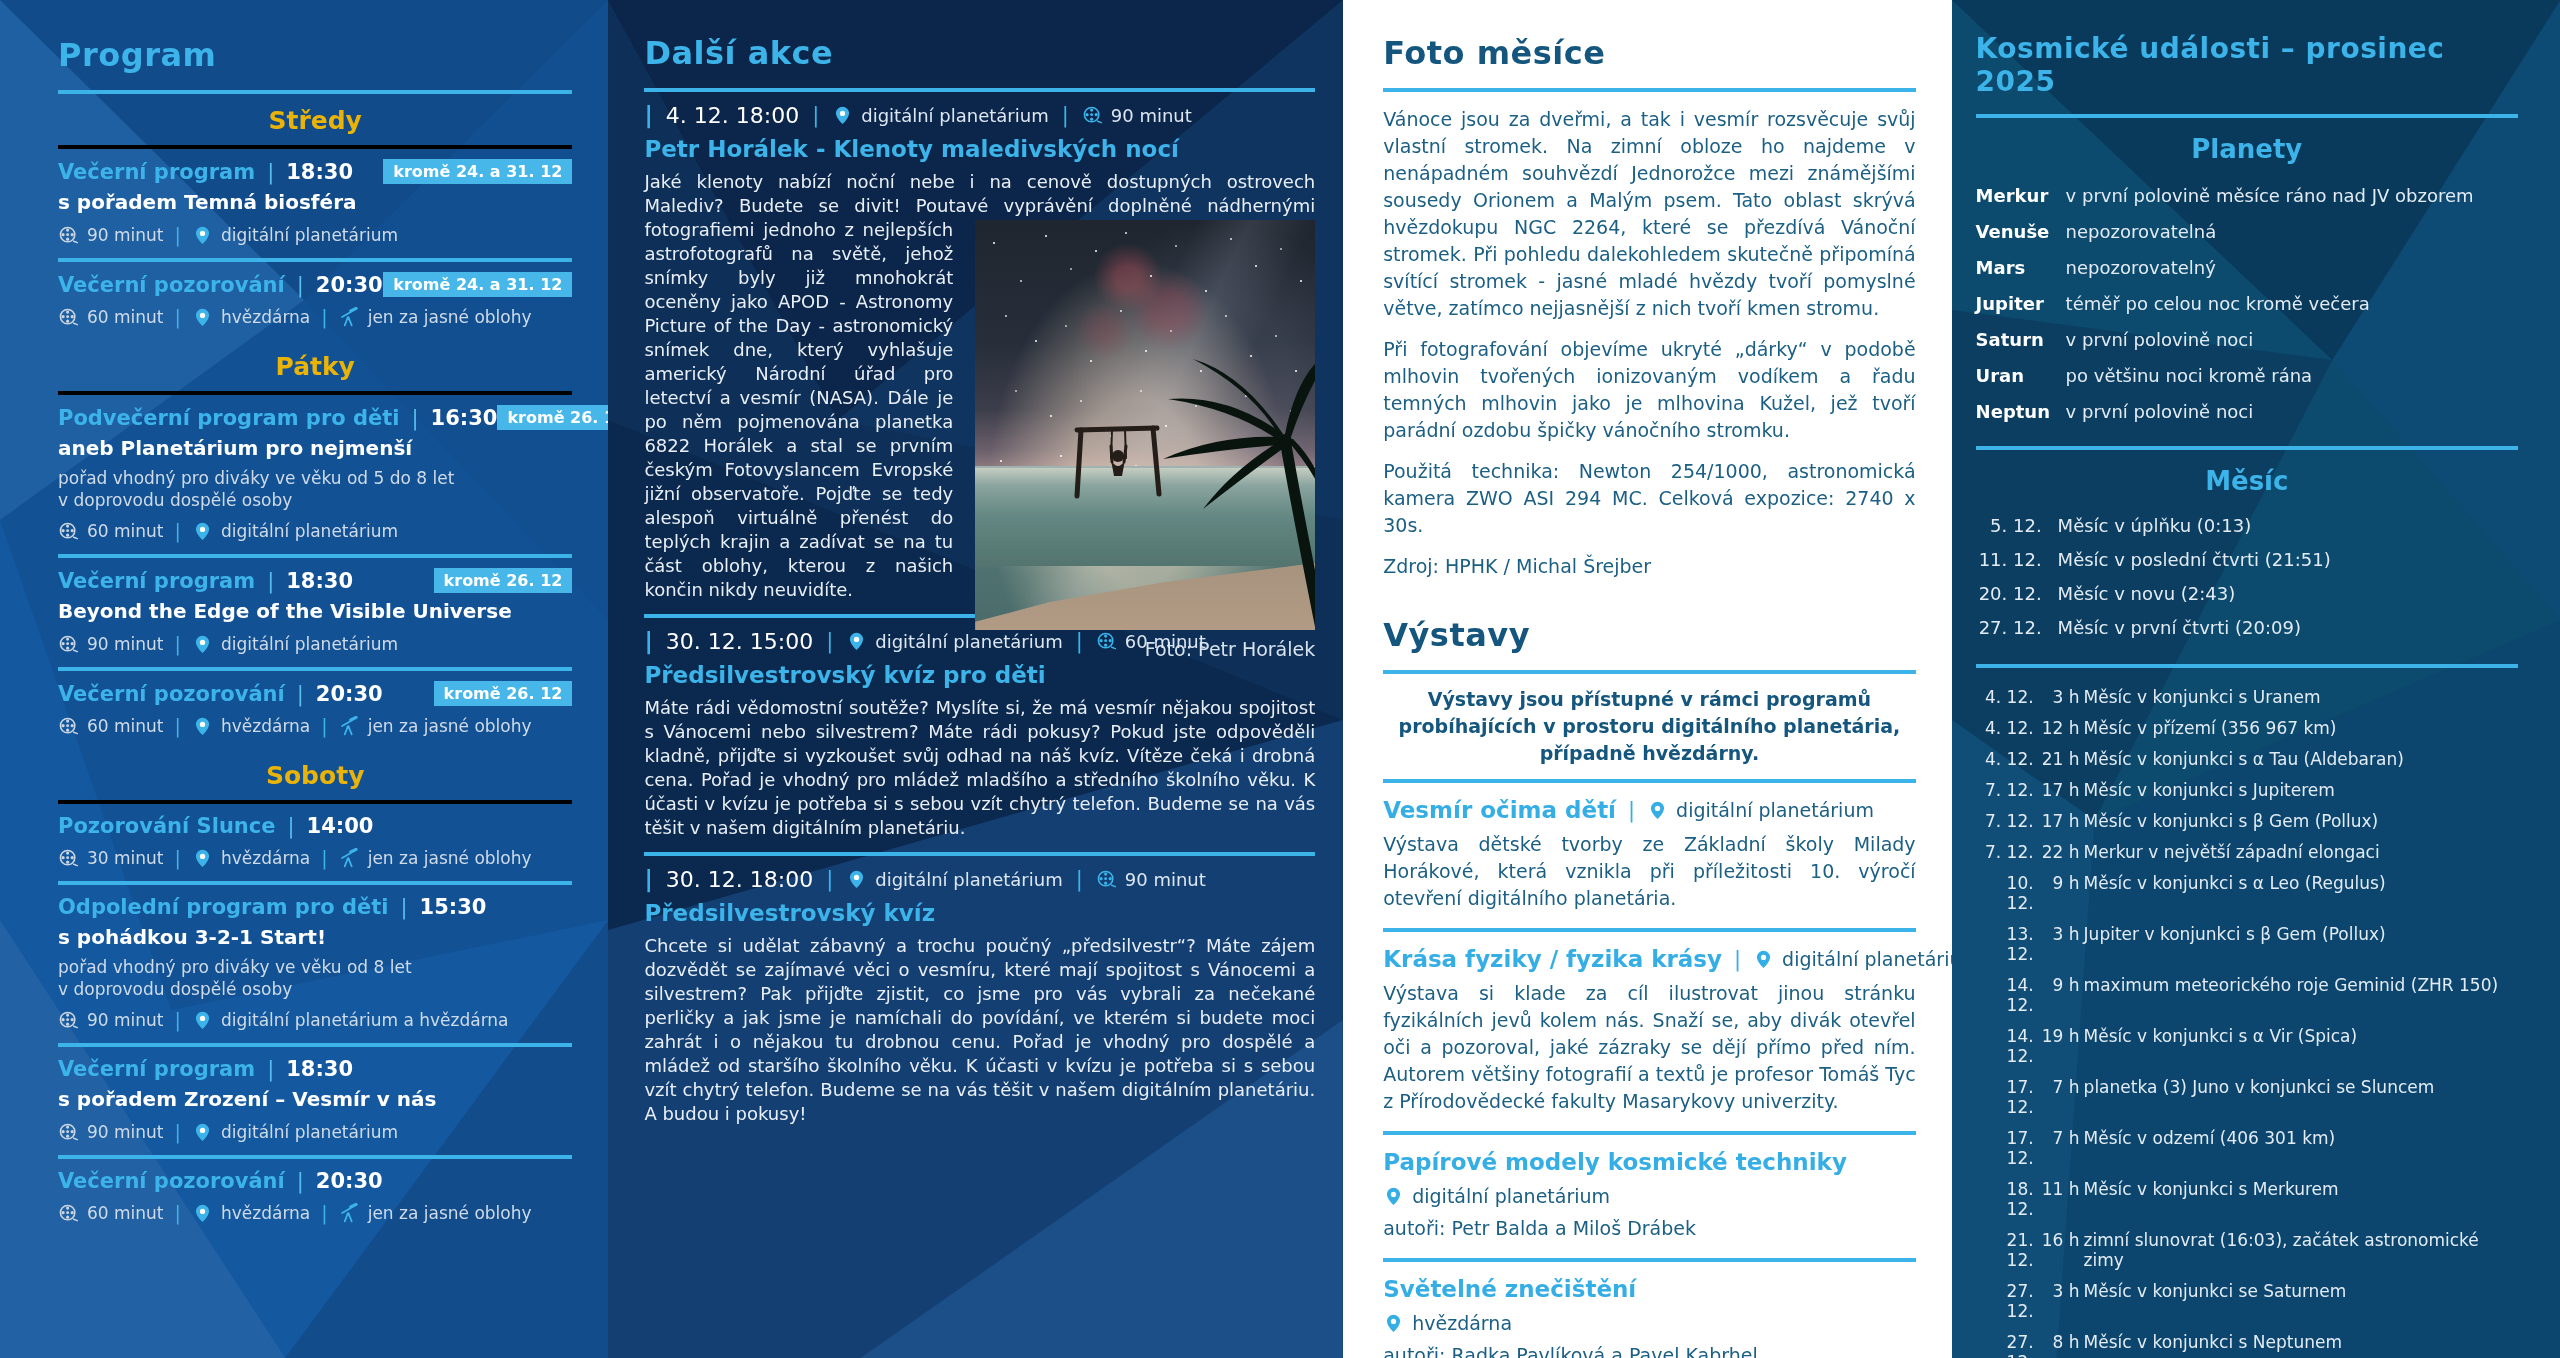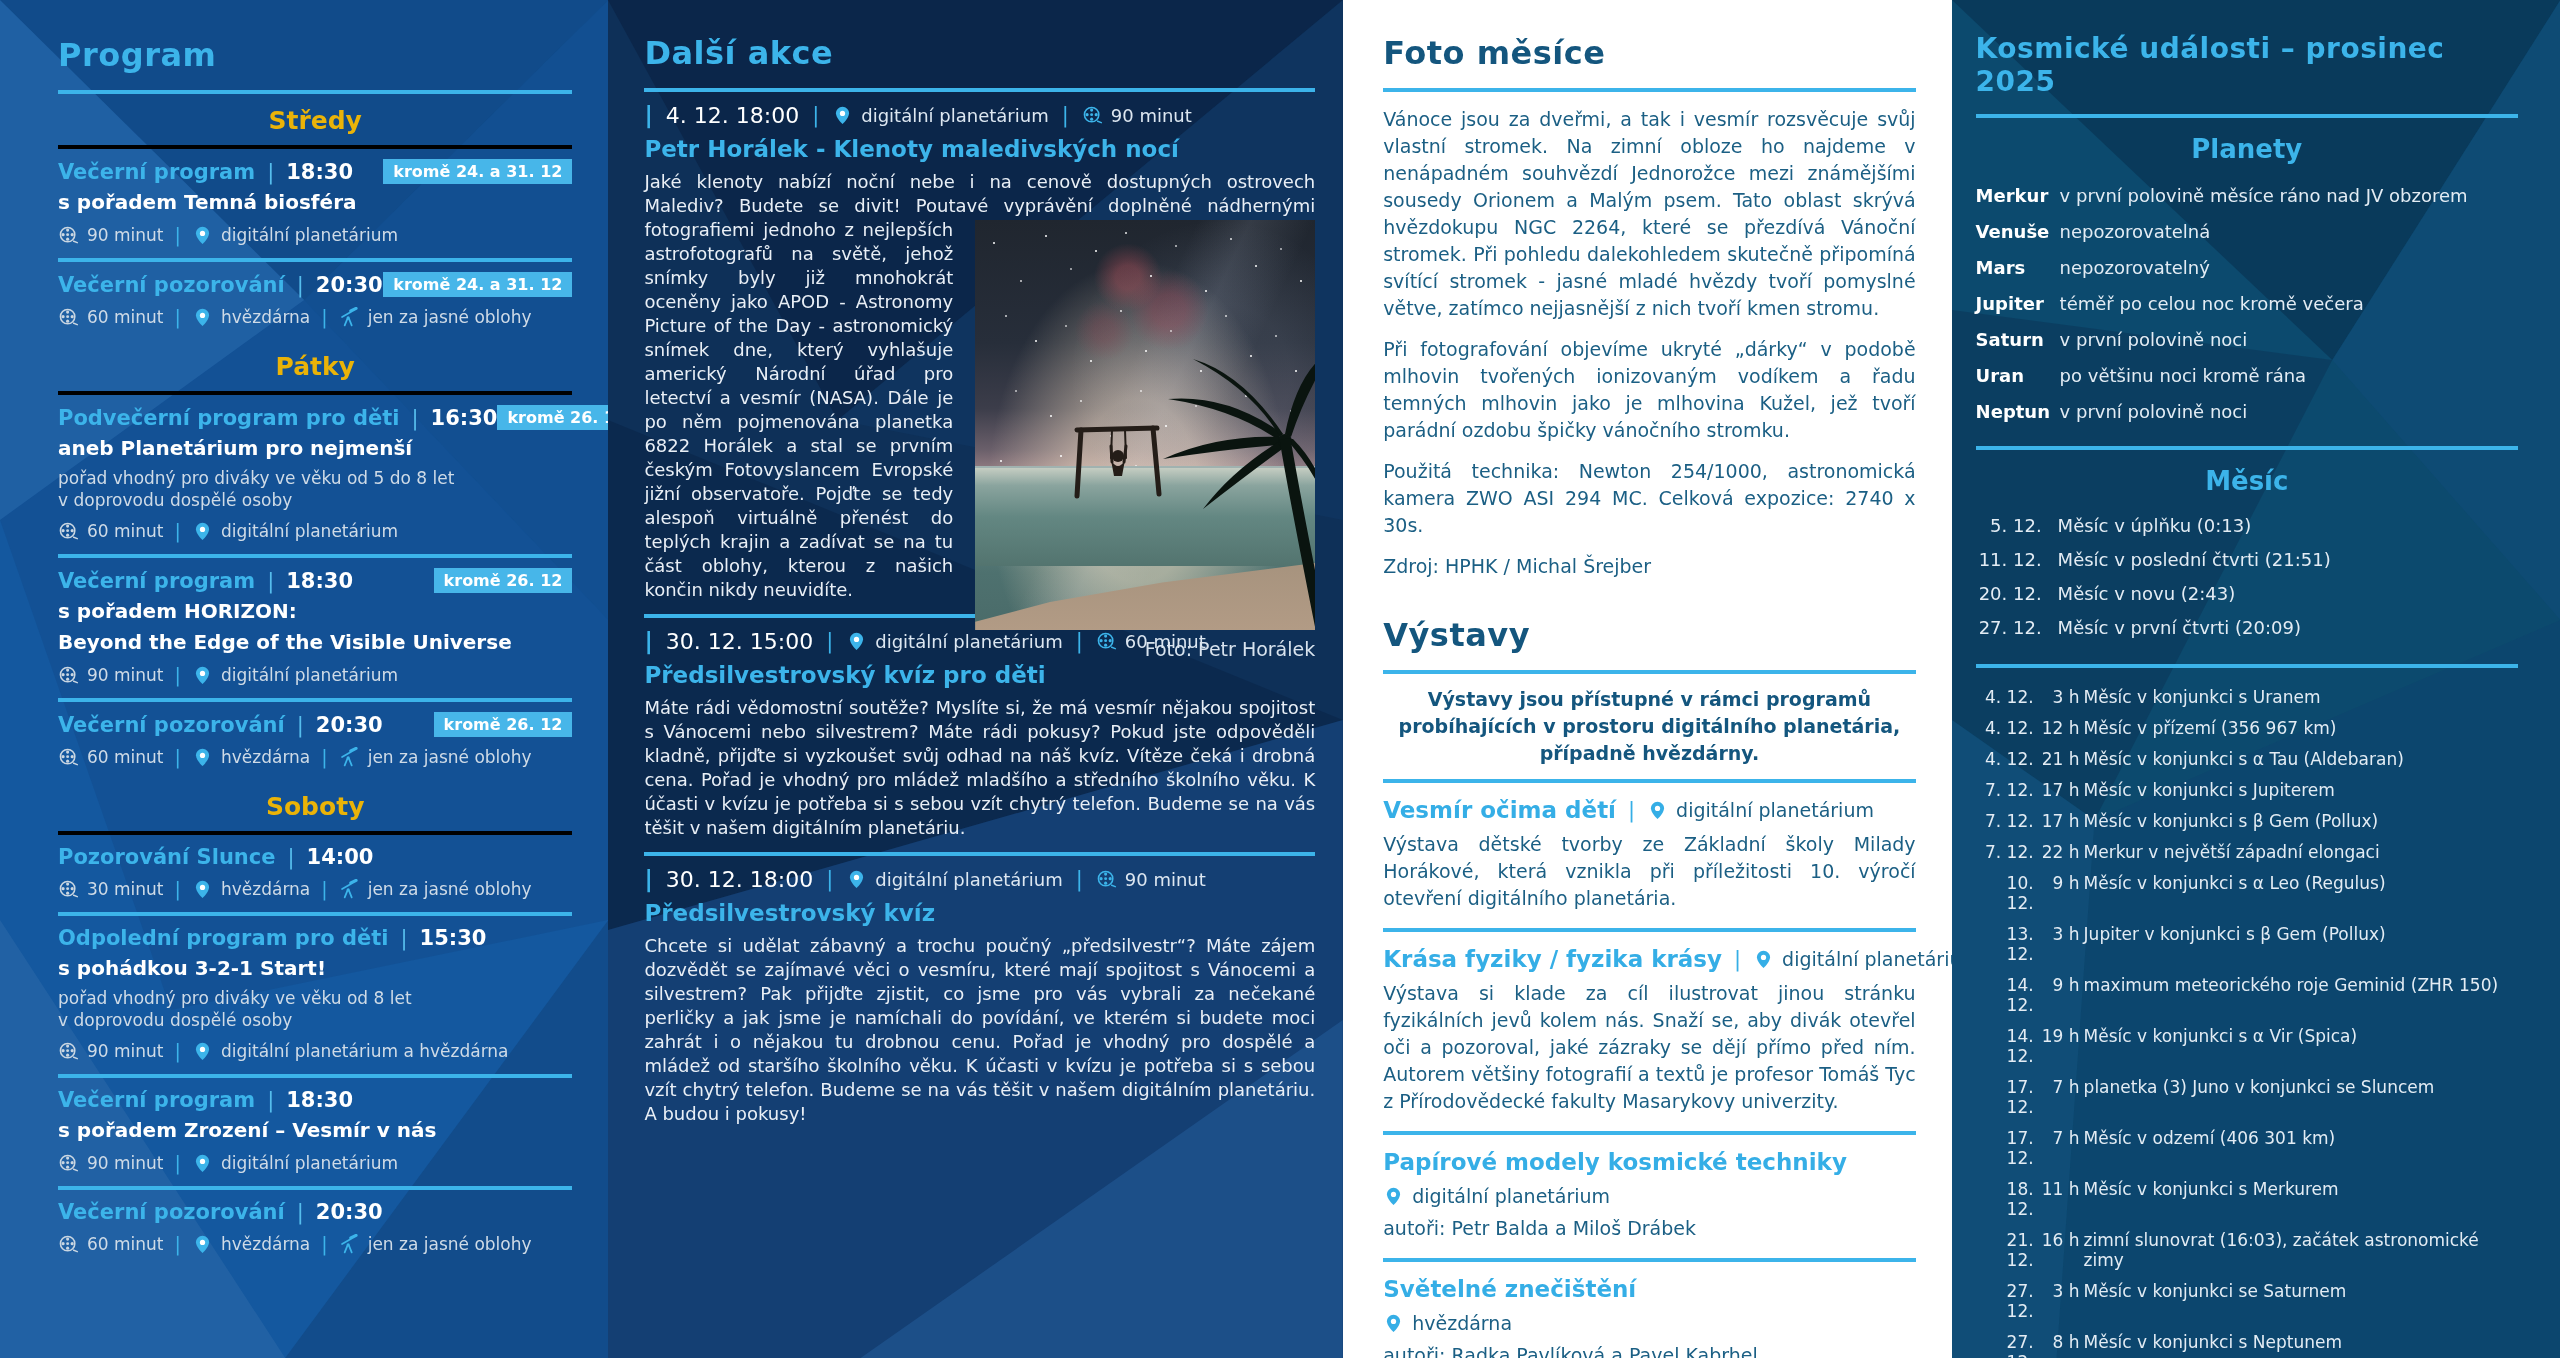--- a/index.html
+++ b/index.html
@@ -101,21 +101,21 @@
   .exh-title{margin:0;color:#35aee6;font-size:23px;font-weight:bold}
   .exh-loc{display:inline-flex;align-items:center;color:#1b5f84;font-size:19px}
   .sep3::before{content:"|";color:#35aee6;margin:0 12px;font-size:21px}
   .exh-body{margin-top:8px}
   .exh-locline{display:flex;align-items:center;color:#1b5f84;font-size:19px;margin-top:10px}
   .exh-authors{margin-top:8px;text-align:left}
 
   
   .khdr{margin:0;text-align:center;color:#3cb4ea;font-size:26px;font-weight:bold;padding:16px 0 6px}
   .k-block.rtop{border-top:4px solid #3cb4ea;margin-top:20px}
-  .prow{display:grid;grid-template-columns:80px 1fr;gap:4px;margin-top:15px;font-size:18px;align-items:baseline}
+  .prow{display:grid;grid-template-columns:80px 1fr;gap:10px;margin-top:15px;font-size:18px;align-items:baseline}
   .pname{color:#fff;font-weight:bold}
   .pdesc{color:#e3ecf4}
   .prows{padding-bottom:4px}
   .mrows{padding-bottom:6px}
   .mrow{display:grid;grid-template-columns:66px 1fr;gap:16px;margin-top:13px;font-size:18px;color:#e3ecf4}
   .mdate{text-align:right}
   .erows{padding:8px 0 14px}
   .erow{display:grid;grid-template-columns:58px 42px 1fr;gap:4px;margin-top:11px;font-size:17px;color:#e3ecf4}
   .kdate,.khour{text-align:right}
 </style>
@@ -283,21 +283,20 @@
               </div>
               </article>
             <article class="entry">
                 <div class="trow">
                   <span class="etitle">Večerní program</span>
                   <span class="etime">18:30</span>
                   <span class="badge">kromě 26. 12</span>
                 </div>
                 <div class="esub">
 
-                <div class="subline">s pořadem HORIZON:</div>
                 <div class="subline">Beyond the Edge of the Visible Universe</div>
               </div>
                 <div class="enote">
                   
                 </div>
                 <div class="meta">
 
                 <span class="mseg">
                       <svg class="ic reel" viewBox="0 0 24 24">
                         <circle cx="11" cy="11" r="8.2" fill="none" stroke="currentColor" stroke-width="1.8"></circle>

